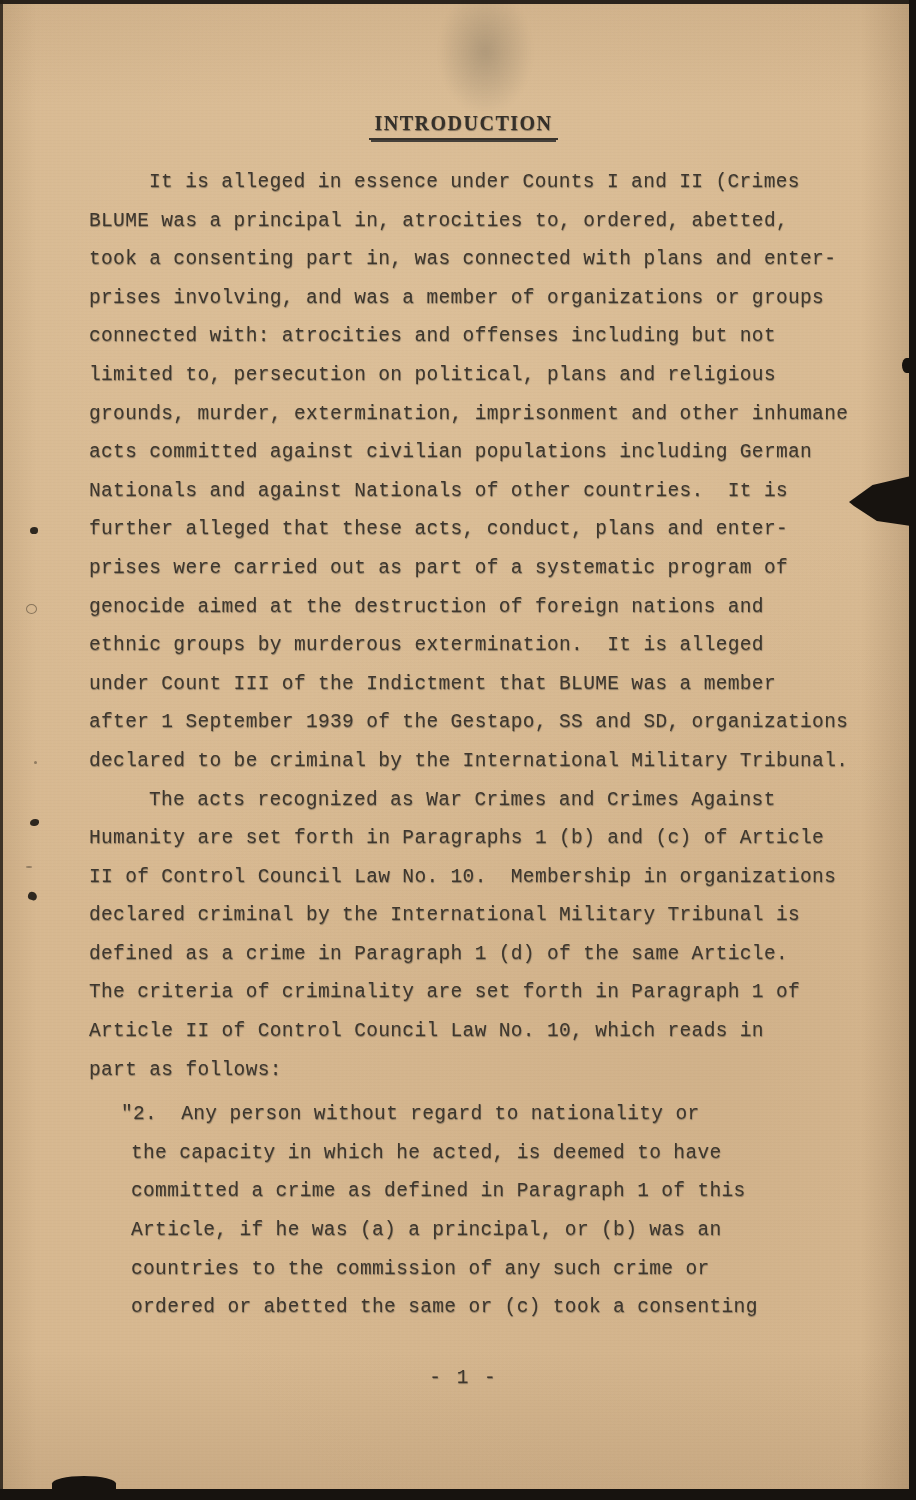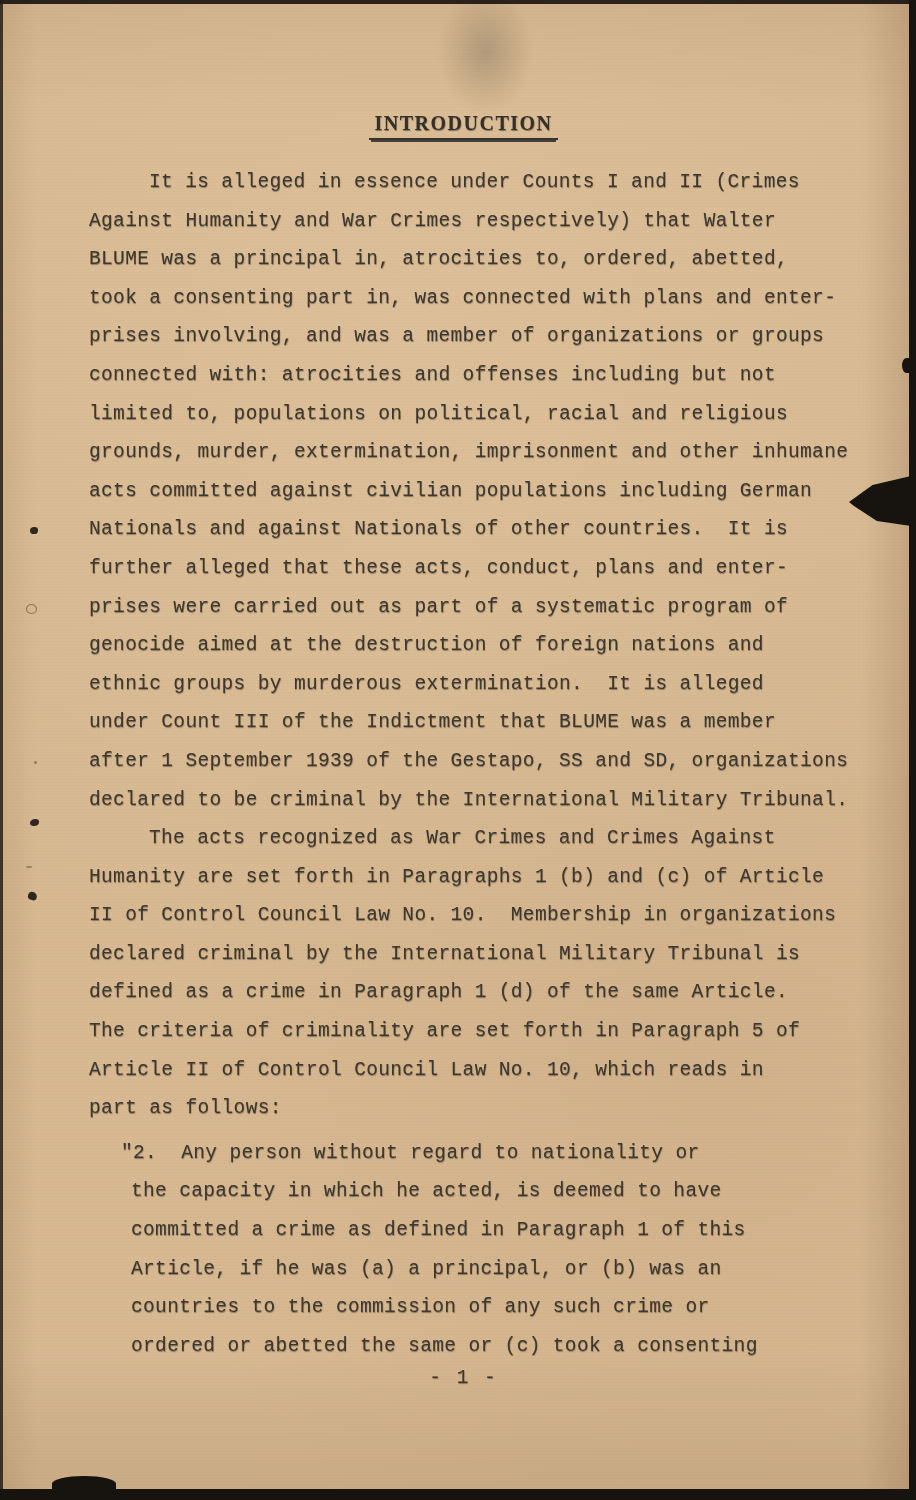--- a/index.html
+++ b/index.html
@@ -85,44 +85,43 @@
 
   <div class="smudge"></div>
 
   <div class="content">
     <div class="title-row">
       <span>INTRODUCTION</span>
     </div>
     <div id="paragraphs">
         <div class="para indent">
           <div class="line">It is alleged in essence under Counts I and II (Crimes</div>
-          <div class="line">Against Humanity and War Crimes respectively) that Walter</div>
           <div class="line">BLUME was a principal in, atrocities to, ordered, abetted,</div>
           <div class="line">took a consenting part in, was connected with plans and enter-</div>
           <div class="line">prises involving, and was a member of organizations or groups</div>
           <div class="line">connected with: atrocities and offenses including but not</div>
-          <div class="line">limited to, populations on political, racial and religious</div>
+          <div class="line">limited to, persecution on political, plans and religious</div>
           <div class="line">grounds, murder, extermination, imprisonment and other inhumane</div>
           <div class="line">acts committed against civilian populations including German</div>
           <div class="line">Nationals and against Nationals of other countries.  It is</div>
           <div class="line">further alleged that these acts, conduct, plans and enter-</div>
           <div class="line">prises were carried out as part of a systematic program of</div>
           <div class="line">genocide aimed at the destruction of foreign nations and</div>
           <div class="line">ethnic groups by murderous extermination.  It is alleged</div>
           <div class="line">under Count III of the Indictment that BLUME was a member</div>
           <div class="line">after 1 September 1939 of the Gestapo, SS and SD, organizations</div>
           <div class="line">declared to be criminal by the International Military Tribunal.</div>
         </div>
         <div class="para indent">
           <div class="line">The acts recognized as War Crimes and Crimes Against</div>
           <div class="line">Humanity are set forth in Paragraphs 1 (b) and (c) of Article</div>
           <div class="line">II of Control Council Law No. 10.  Membership in organizations</div>
           <div class="line">declared criminal by the International Military Tribunal is</div>
           <div class="line">defined as a crime in Paragraph 1 (d) of the same Article.</div>
-          <div class="line">The criteria of criminality are set forth in Paragraph 5 of</div>
+          <div class="line">The criteria of criminality are set forth in Paragraph 1 of</div>
           <div class="line">Article II of Control Council Law No. 10, which reads in</div>
           <div class="line">part as follows:</div>
         </div>
         <div class="para quote">
           <div class="line">"2.  Any person without regard to nationality or</div>
           <div class="line">the capacity in which he acted, is deemed to have</div>
           <div class="line">committed a crime as defined in Paragraph 1 of this</div>
           <div class="line">Article, if he was (a) a principal, or (b) was an</div>
           <div class="line">countries to the commission of any such crime or</div>
           <div class="line">ordered or abetted the same or (c) took a consenting</div>

